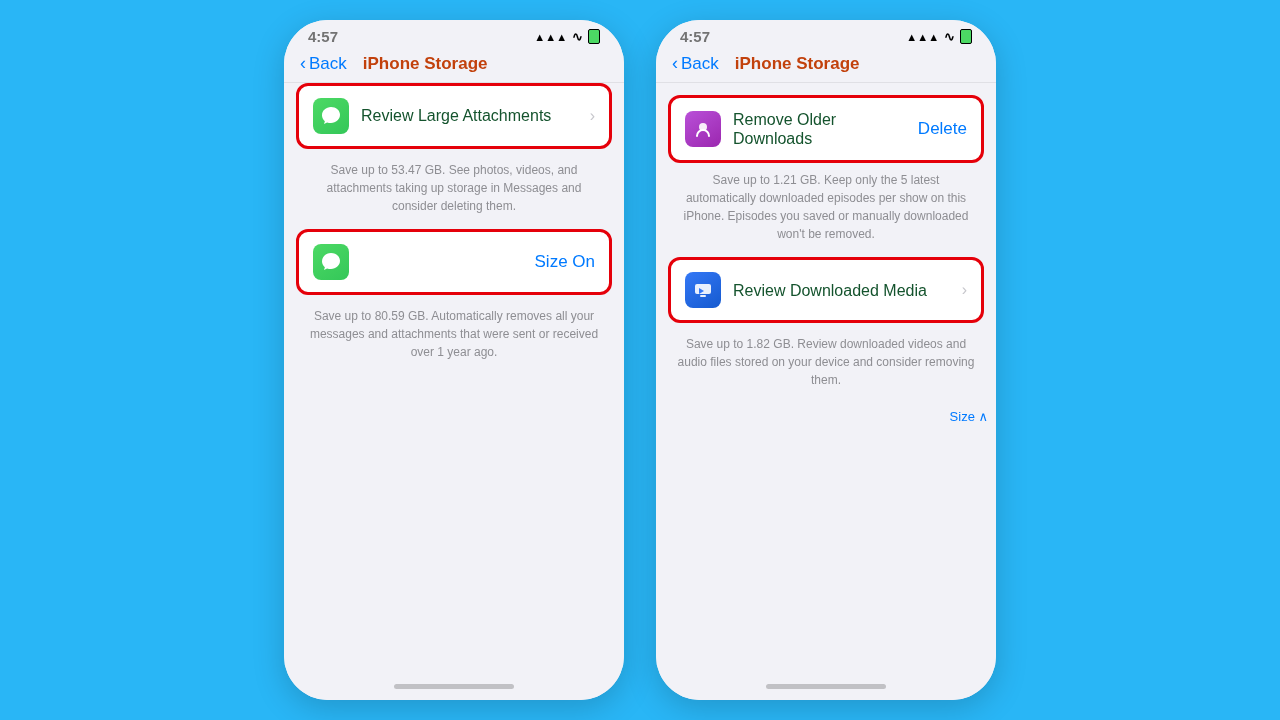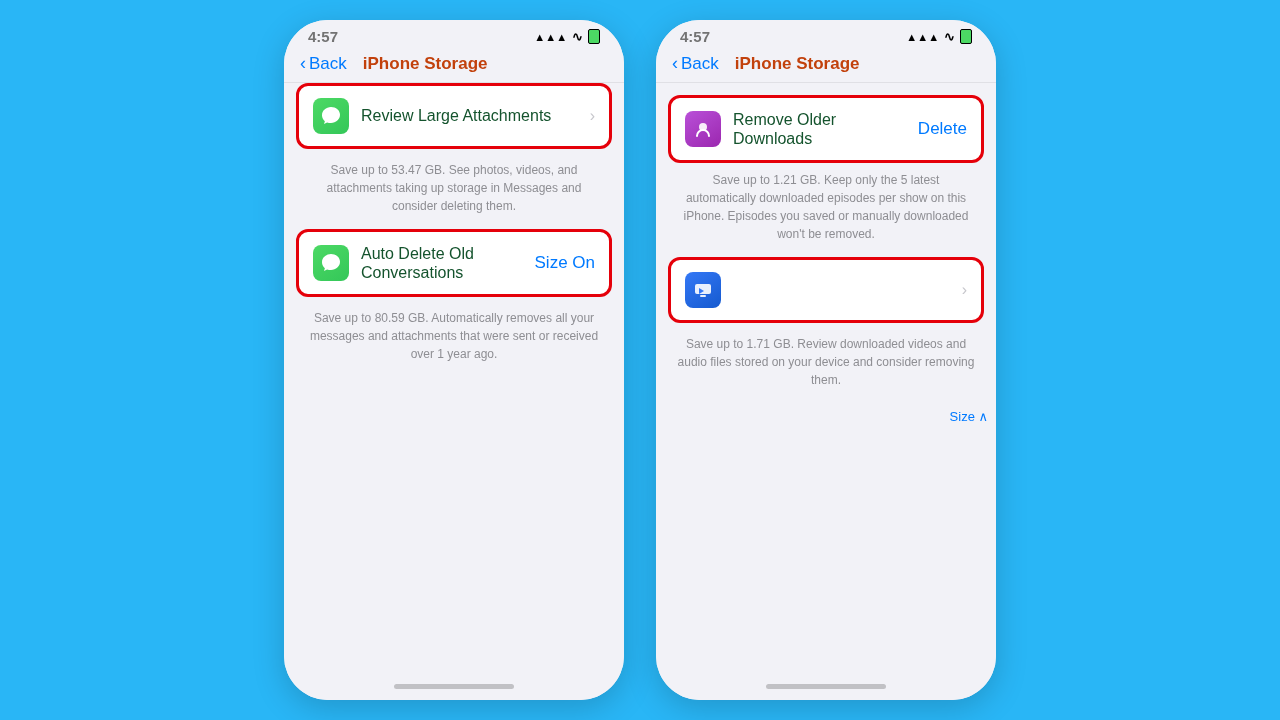--- a/index.html
+++ b/index.html
@@ -234,21 +234,20 @@
     </div>
 
     <div class="card-container">
       <div class="card">
         <div class="card-left">
           <div class="app-icon app-icon-messages">
             <svg width="22" height="22" viewBox="0 0 22 22" fill="none">
               <path d="M11 2C6.03 2 2 5.69 2 10.2c0 2.4 1.1 4.55 2.87 6.05L4 19l3.07-1.6C8.28 17.77 9.6 18 11 18c4.97 0 9-3.69 9-8.2S15.97 2 11 2z" fill="white"></path>
             </svg>
           </div>
-          <span class="card-text">Auto Delete Old Conversations</span>
         </div>
         <span class="card-action">Size On</span>
       </div>
     </div>
 
     <div class="description-block">
       <p class="description-text">Save up to 80.59 GB. Automatically removes all your messages and attachments that were sent or received over 1 year ago.</p>
     </div>
   </div>
 
@@ -300,27 +299,28 @@
     <div class="card-container">
       <div class="card">
         <div class="card-left">
           <div class="app-icon app-icon-tv">
             <svg width="22" height="22" viewBox="0 0 22 22" fill="none">
               <rect x="3" y="5" width="16" height="10" rx="2" fill="white" opacity="0.9"></rect>
               <rect x="8" y="16" width="6" height="2" rx="1" fill="white" opacity="0.9"></rect>
               <path d="M7 9l5 3-5 3V9z" fill="#3478f6"></path>
             </svg>
           </div>
+          <span class="card-text">Review Downloaded Media</span>
         </div>
         <span class="card-chevron">›</span>
       </div>
     </div>
 
     <div class="description-block">
-      <p class="description-text">Save up to 1.71 GB. Review downloaded videos and audio files stored on your device and consider removing them.</p>
+      <p class="description-text">Save up to 1.82 GB. Review downloaded videos and audio files stored on your device and consider removing them.</p>
     </div>
 
     <div style="text-align:right; padding: 4px 8px 0 20px;">
       <span style="color:#007aff; font-size:13px;">Size ∧</span>
     </div>
   </div>
 
   <div class="home-indicator">
     <div class="home-bar"></div>
   </div>

